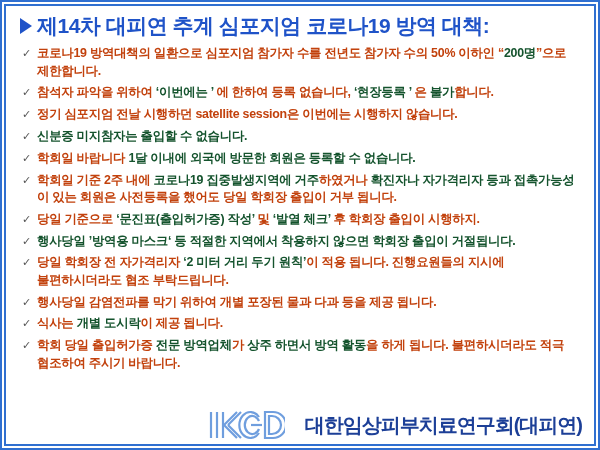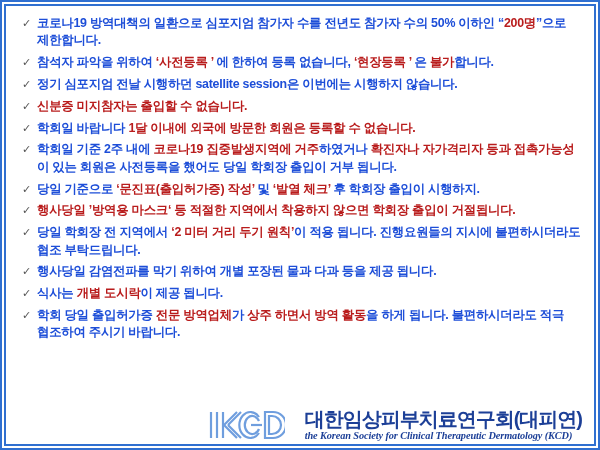--- a/index.html
+++ b/index.html
@@ -81,22 +81,22 @@
   }
   .bullet-text {
     flex: 1 1 auto;
     font-size: 12.4px;
     font-weight: bold;
     color: #1a1a1a;
     line-height: 17.4px;
     letter-spacing: -0.25px;
     word-break: keep-all;
   }
-  .bullet-text .r { color: #b91c1c; }
-  .bullet-text .k { color: #1d4ed8; }
+  .bullet-text .r { color: #14532d; }
+  .bullet-text .k { color: #c2410c; }
 
   
   .footer {
     flex: 0 0 auto;
     display: flex;
     justify-content: flex-end;
     align-items: flex-end;
     padding: 0 4px 2px 0;
     height: 52px;
   }
@@ -132,29 +132,33 @@
     white-space: nowrap;
     margin-top: 2px;
   }
 </style>
 </head>
 <body>
 
 <div class="poster">
   <div class="poster-inner">
 
+    <div class="title-row">
+      <span class="tri-icon"></span>
+      <span class="title-text">제14차 대피연 추계 심포지엄 코로나19 방역 대책:</span>
+    </div>
 
     <div class="bullets" id="bullet-list">
         <div class="bullet">
           <span class="check-icon">✓</span>
           <span class="bullet-text"><span class="k">코로나19 방역대책의 일환으로 심포지엄 참가자 수를 전년도 참가자 수의 50% 이하인 “</span><span class="r">200명</span><span class="k">”으로 제한합니다.</span></span>
         </div>
         <div class="bullet">
           <span class="check-icon">✓</span>
-          <span class="bullet-text"><span class="k">참석자 파악을 위하여 </span><span class="r">‘사전등록 ’</span><span class="k"> 에 한하여 등록 없습니다, </span><span class="r">‘현장등록 ’</span><span class="k"> 은 </span><span class="r">불가</span><span class="k">합니다.</span></span>
+          <span class="bullet-text"><span class="k">참석자 파악을 위하여 </span><span class="r">‘이번에는 ’</span><span class="k"> 에 한하여 등록 없습니다, </span><span class="r">‘현장등록 ’</span><span class="k"> 은 </span><span class="r">불가</span><span class="k">합니다.</span></span>
         </div>
         <div class="bullet">
           <span class="check-icon">✓</span>
           <span class="bullet-text"><span class="k">정기 심포지엄 전날 시행하던 satellite session은 이번에는 시행하지 않습니다.</span></span>
         </div>
         <div class="bullet">
           <span class="check-icon">✓</span>
           <span class="bullet-text"><span class="r">신분증 미지참자는 출입할 수 없습니다.</span></span>
         </div>
         <div class="bullet">
@@ -168,21 +172,21 @@
         <div class="bullet">
           <span class="check-icon">✓</span>
           <span class="bullet-text"><span class="k">당일 기준으로 </span><span class="r">‘문진표(출입허가증) 작성’</span><span class="k"> 및 </span><span class="r">‘발열 체크’</span><span class="k"> 후 학회장 출입이 시행하지.</span></span>
         </div>
         <div class="bullet">
           <span class="check-icon">✓</span>
           <span class="bullet-text"><span class="r">행사당일 ’방역용 마스크‘ 등 적절한 지역에서 착용하지 않으면 학회장 출입이 거절됩니다.</span></span>
         </div>
         <div class="bullet">
           <span class="check-icon">✓</span>
-          <span class="bullet-text"><span class="k">당일 학회장 전 지역에서 </span><span class="r">‘2 미터 거리 두기 원칙’</span><span class="k">이 적용 됩니다. 진행요원들의 지시에 불편하시더라도 협조 부탁드립니다.</span></span>
+          <span class="bullet-text"><span class="k">당일 학회장 전 자가격리자 </span><span class="r">‘2 미터 거리 두기 원칙’</span><span class="k">이 적용 됩니다. 진행요원들의 지시에 불편하시더라도 협조 부탁드립니다.</span></span>
         </div>
         <div class="bullet">
           <span class="check-icon">✓</span>
           <span class="bullet-text"><span class="k">행사당일 감염전파를 막기 위하여 개별 포장된 물과 다과 등을 제공 됩니다.</span></span>
         </div>
         <div class="bullet">
           <span class="check-icon">✓</span>
           <span class="bullet-text"><span class="k">식사는 </span><span class="r">개별 도시락</span><span class="k">이 제공 됩니다.</span></span>
         </div>
         <div class="bullet">
@@ -209,19 +213,18 @@
               <path d="M52 13 A7.5 9 0 1 0 52 21"></path>
               <path d="M44 17 L55 17"></path>
 
               <path d="M58 4 L66 4 A13 13 0 0 1 66 30 L58 30 Z"></path>
               <path d="M62 8 L65 8 A9 9 0 0 1 65 26 L62 26 Z"></path>
             </g>
           </svg>
         </span>
         <span class="logo-words">
           <span class="logo-ko">대한임상피부치료연구회(대피연)</span>
-          <span class="logo-en">the Korean Society for Clinical Therapeutic Dermatology (KCD)</span>
         </span>
       </div>
     </div>
 
   </div>
 </div>
 
 </body></html>

